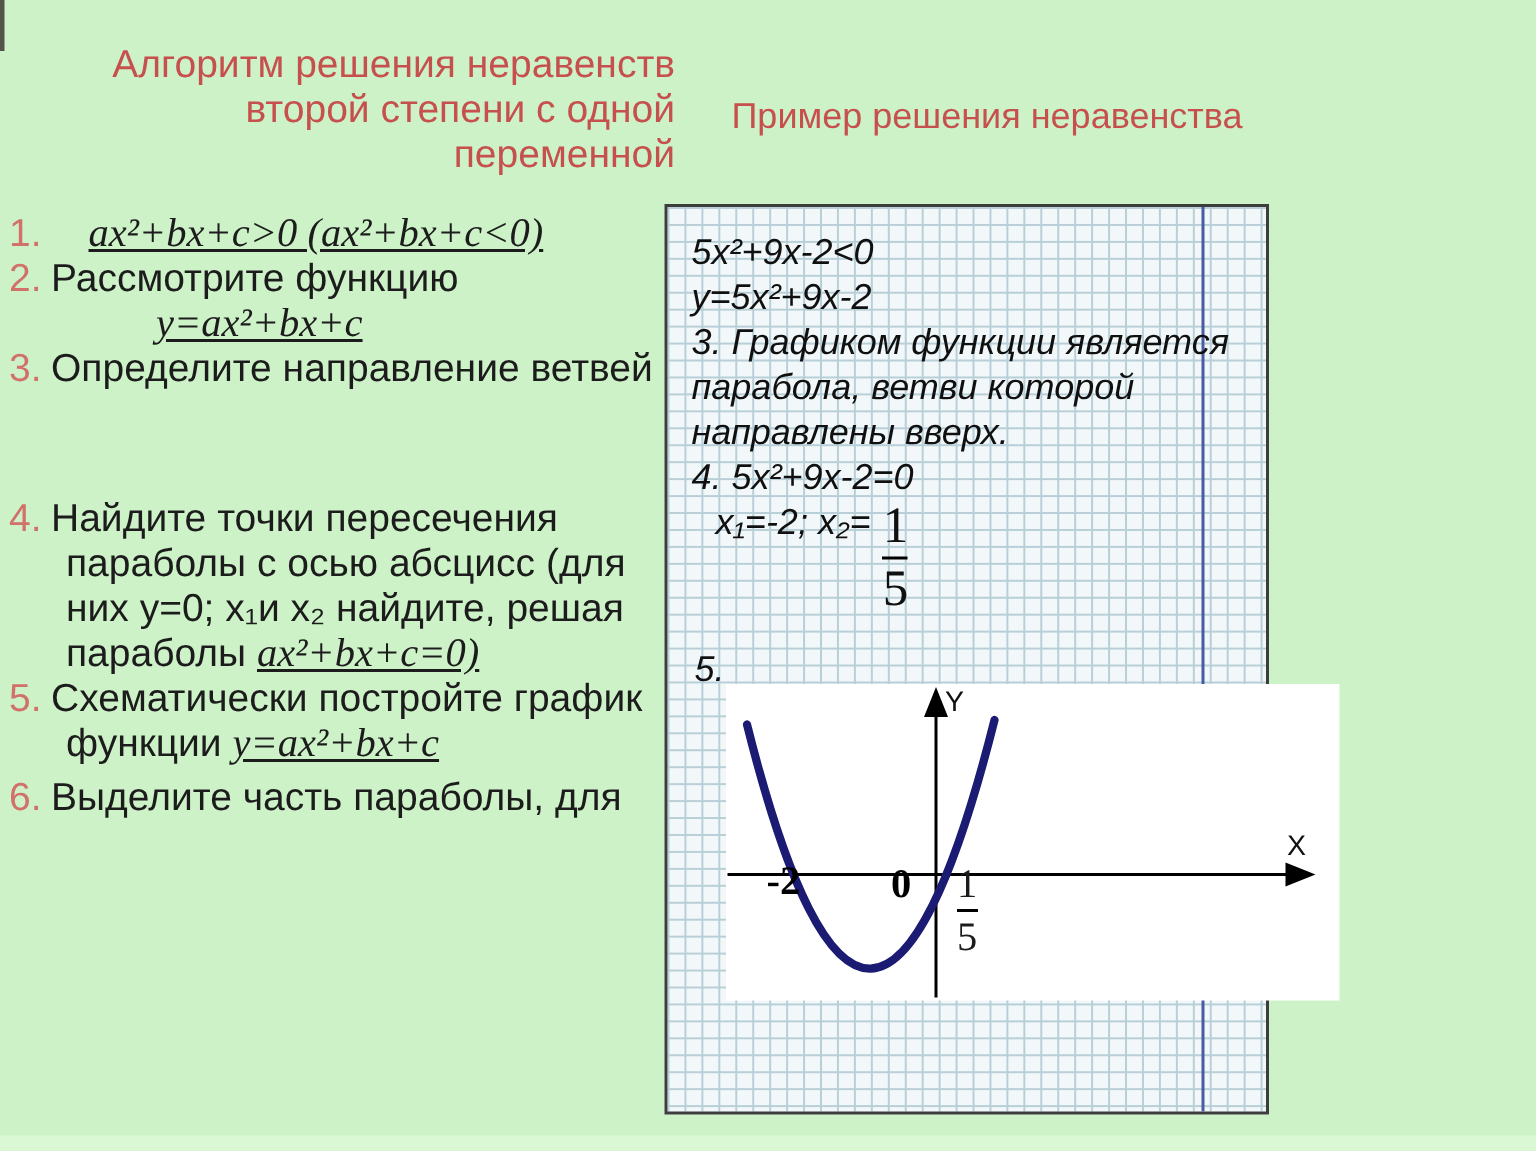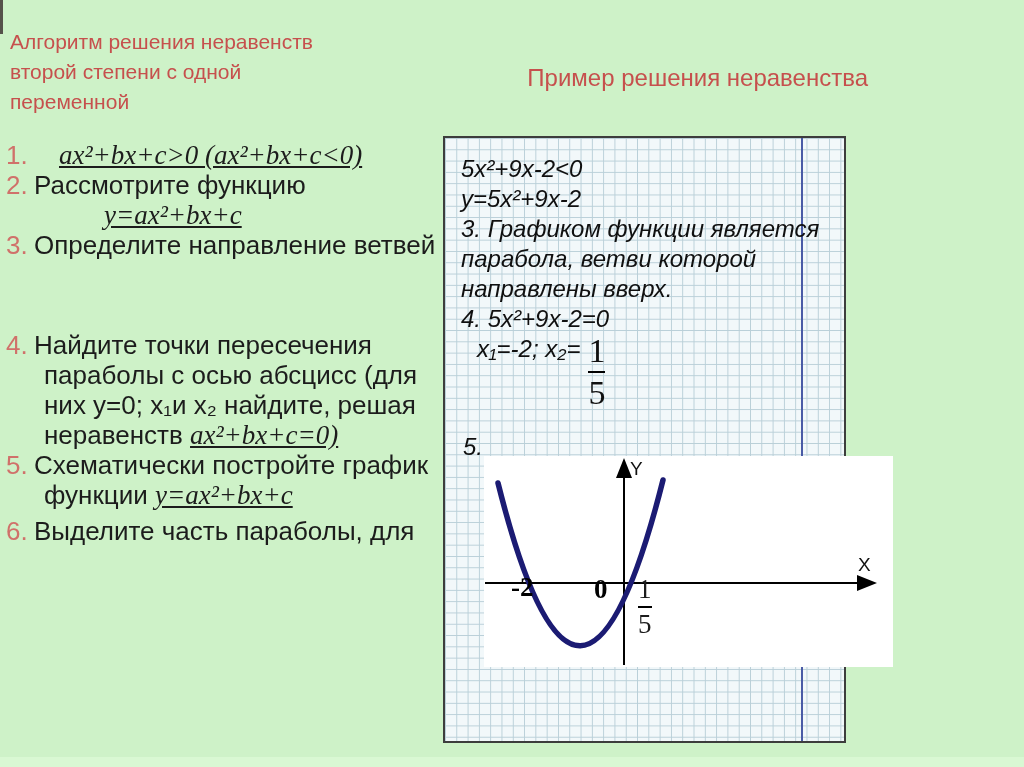--- a/index.html
+++ b/index.html
@@ -8,21 +8,21 @@
     background:#cef2c8;
     font-family:"Liberation Sans","DejaVu Sans",sans-serif;
     color:#1c1c1c;
   }
   .corner-mark{position:absolute;left:0;top:0;width:3px;height:34px;background:#55524a;}
   .bottom-band{position:absolute;left:0;bottom:0;width:100%;height:10px;background:#d9f8d3;}
 
   
   .left-title{
     position:absolute;left:10px;top:27px;width:440px;
-    text-align:left;color:#c6504d;font-size:21px;line-height:30px;
+    text-align:right;color:#c6504d;font-size:26px;line-height:30px;
   }
   .algo-list{
     position:absolute;left:0;top:140px;width:460px;
     font-size:26px;line-height:30px;
   }
   .algo-item{display:flex;}
   .algo-item .num{flex:none;width:34px;padding-left:6px;box-sizing:border-box;color:#d0716a;}
   .algo-item .content{flex:1;}
   .algo-item.gap-before{margin-top:70px;}
   .algo-item.small-gap{margin-top:6px;}
@@ -31,21 +31,21 @@
   .li-line.f-indent1{padding-left:25px;}
   .li-line.f-indent2{padding-left:70px;}
   .formula{
     font-family:"Liberation Serif","DejaVu Serif",serif;
     font-style:italic;font-size:27px;text-decoration:underline;
   }
 
   
   .right-title{
     position:absolute;left:448px;top:64px;width:420px;
-    text-align:right;color:#c6504d;font-size:24px;line-height:28px;
+    text-align:center;color:#c6504d;font-size:24px;line-height:28px;
   }
   .notebook{
     position:absolute;left:443px;top:136px;width:403px;height:607px;
     box-sizing:border-box;border:2px solid #3d3d3d;
     background-color:#f2f8fa;
     background-image:
       linear-gradient(to right,#b9cfd8 1px,transparent 1px),
       linear-gradient(to bottom,#b9cfd8 1px,transparent 1px);
     background-size:11.3px 11.3px;
   }
@@ -116,21 +116,21 @@
         <div class="li-line"><span>Определите направление ветвей</span></div>
       </div>
     </div>
 
     <div class="algo-item gap-before">
       <span class="num">4.</span>
       <div class="content">
         <div class="li-line"><span>Найдите точки пересечения</span></div>
         <div class="li-line wrap"><span>параболы с осью абсцисс (для</span></div>
         <div class="li-line wrap"><span>них y=0; x₁и x₂ найдите, решая</span></div>
-        <div class="li-line wrap"><span>неравенств </span><span class="formula">ax²+bx+c=0)</span></div>
+        <div class="li-line wrap"><span>параболы </span><span class="formula">ax²+bx+c=0)</span></div>
       </div>
     </div>
 
     <div class="algo-item">
       <span class="num">5.</span>
       <div class="content">
         <div class="li-line"><span>Схематически постройте график</span></div>
         <div class="li-line wrap"><span>функции </span><span class="formula">y=ax²+bx+c</span></div>
       </div>
     </div>

